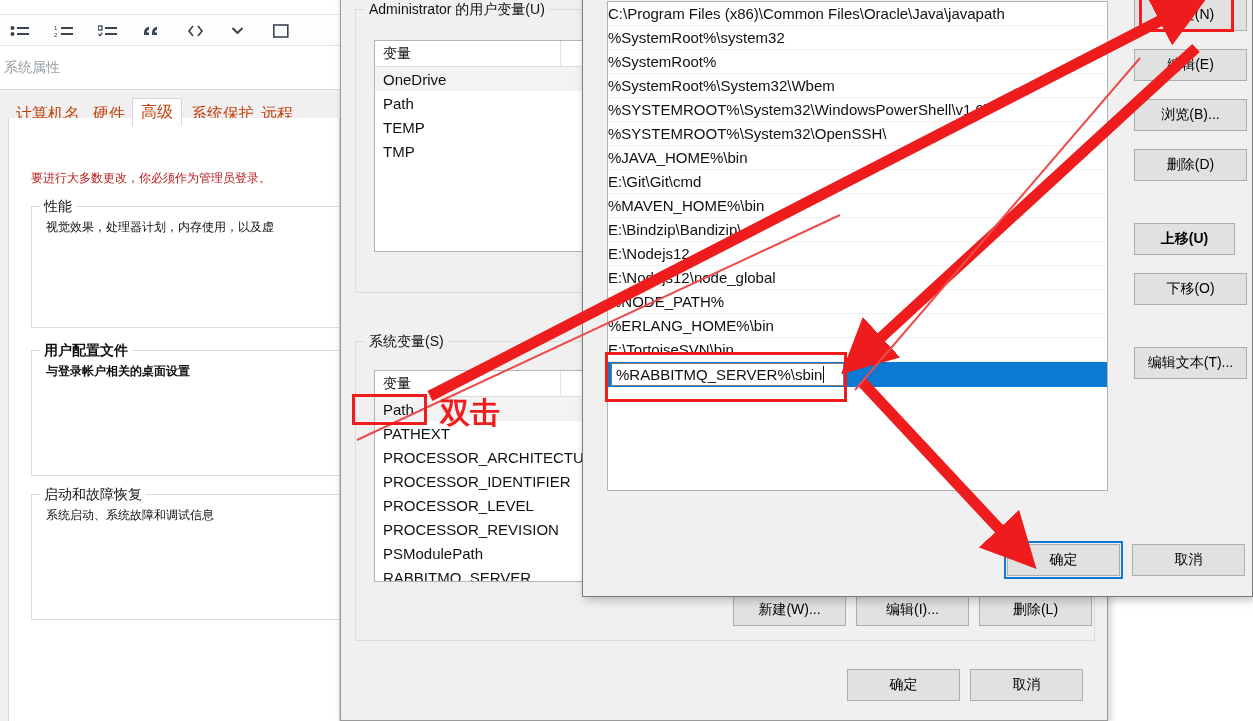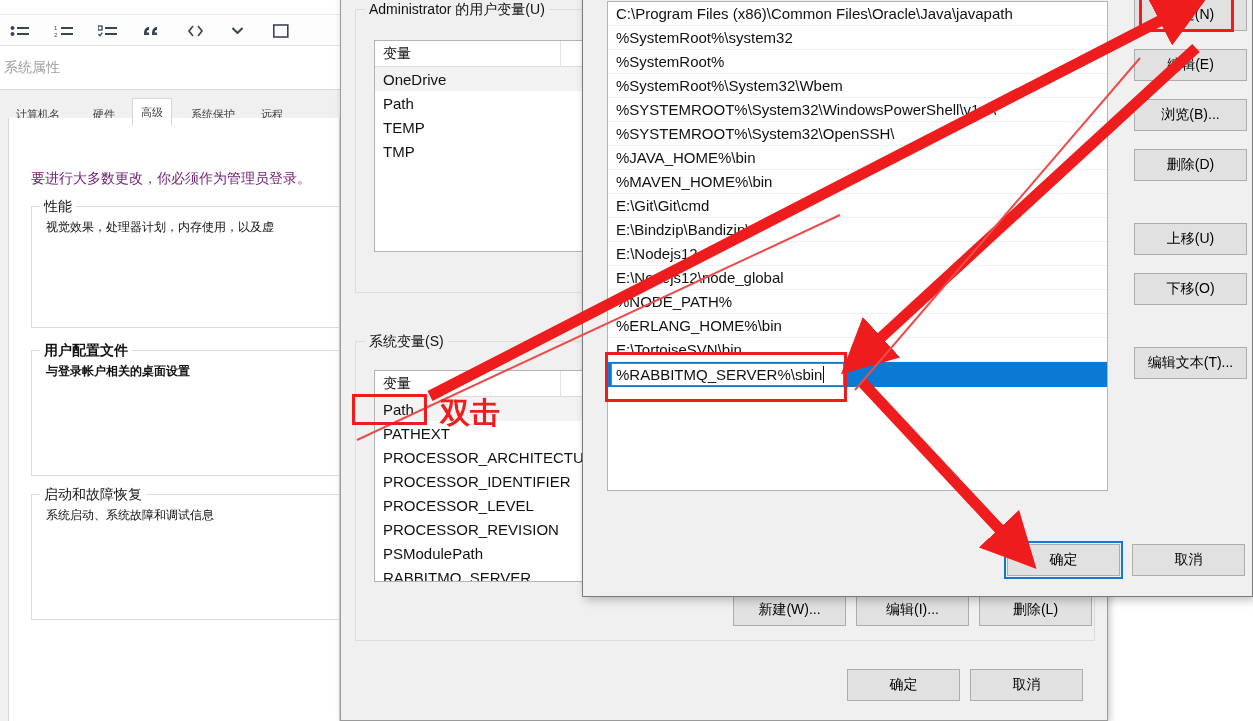--- a/index.html
+++ b/index.html
@@ -19,27 +19,27 @@
                     border-bottom: 1px solid #e3e3e3; display: flex; align-items: center; padding-left: 10px; gap: 24px; }
   .tb-ico { color: #3a4554; display: inline-flex; align-items: center; justify-content: center; }
   .editor-crumb { position: absolute; left: 0; top: 47px; width: 340px; height: 42px;
                   display: flex; align-items: center; padding-left: 4px; color: #9aa0a6; font-size: 14px; }
 
   
   .sysprops { position: absolute; left: 0; top: 89px; width: 340px; height: 632px;
               background: #f0f0f0; border-top: 1px solid #d8d8d8; }
   .tabstrip { position: absolute; left: 0; top: 8px; width: 340px; height: 28px; }
   .tabstrip-line { position: absolute; left: 8px; top: 27px; width: 322px; height: 1px; background: #d6d6d6; }
-  .tab { position: absolute; top: 5px; height: 23px; padding: 0 8px; font-size: 11px; color: #404040;
+  .tab { position: absolute; top: 5px; height: 23px; padding: 0 8px; font-size: 16px; color: #c2410c;
          display: flex; align-items: center; background: #f0f0f0; }
   .tab.sel { top: 0; height: 28px; background: #ffffff; border: 1px solid #d6d6d6; border-bottom: none; z-index: 3; }
 
   .sp-body { position: absolute; left: 8px; top: 28px; width: 332px; height: 604px;
              background: #ffffff; border: 1px solid #d6d6d6; border-top: none; }
-  .sp-note { position: absolute; left: 22px; top: 52px; font-size: 14px; color: #701a75; white-space: nowrap; }
+  .sp-note { position: absolute; left: 22px; top: 52px; font-size: 12px; color: #b91c1c; white-space: nowrap; }
 
   .grp { position: absolute; border: 1px solid #dcdcdc; }
   .grp-title { position: absolute; top: -9px; left: 8px; background: #ffffff; padding: 0 4px; font-size: 14px; color: #111; white-space: nowrap; }
   .grp-desc { position: absolute; left: 14px; top: 12px; font-size: 12px; color: #111; white-space: nowrap; }
 
   
   .envdlg { position: absolute; left: 340px; top: -8px; width: 768px; height: 729px;
             background: #f0f0f0; border: 1px solid #9a9a9a; box-shadow: 2px 2px 7px rgba(0,0,0,0.22); }
   .env-grp { position: absolute; border: 1px solid #dcdcdc; background: #f0f0f0; }
   .env-grp-title { position: absolute; top: -9px; left: 9px; background: #f0f0f0; padding: 0 4px; font-size: 14px; color: #111; white-space: nowrap; }
@@ -52,21 +52,21 @@
   .lv-row.alt { background: #f3f3f3; }
 
   .winbtn { position: absolute; background: #e1e1e1; border: 1px solid #adadad; font-size: 14px; color: #000;
             display: flex; align-items: center; justify-content: center; white-space: nowrap; }
 
   
   .pathdlg { position: absolute; left: 582px; top: -28px; width: 671px; height: 625px;
              background: #f0f0f0; border: 1px solid #7a7a7a; box-shadow: 3px 3px 9px rgba(0,0,0,0.25); }
   .path-list { position: absolute; left: 24px; top: 28px; width: 501px; height: 490px;
                background: #ffffff; border: 1px solid #b4b4b4; overflow: hidden; }
-  .path-row { height: 24px; display: flex; align-items: center; padding-left: 8px;
+  .path-row { height: 24px; display: flex; align-items: center; 
               font-size: 15px; color: #111; border-bottom: 1px solid #f0f0f0; white-space: nowrap; }
   .path-edit-row { position: absolute; left: 0; right: 0; height: 25px; background: #0a7ad4; }
   .path-edit-input { position: absolute; left: 3px; top: 1px; width: 233px; height: 23px;
                      background: #ffffff; border: 1px solid #7a7a7a; display: flex; align-items: center;
                      padding-left: 4px; font-size: 15px; color: #111; white-space: nowrap; }
   .caret { display: inline-block; width: 1px; height: 17px; background: #111; margin-left: 1px; }
 
   
   .ann { position: absolute; pointer-events: none; }
   .redbox { position: absolute; border: 3px solid #ee1c1c; }
@@ -212,42 +212,42 @@
   <div class="pathdlg">
 
     <div class="path-list">
       <div class="path-row">C:\Program Files (x86)\Common Files\Oracle\Java\javapath</div>
       <div class="path-row">%SystemRoot%\system32</div>
       <div class="path-row">%SystemRoot%</div>
       <div class="path-row">%SystemRoot%\System32\Wbem</div>
       <div class="path-row">%SYSTEMROOT%\System32\WindowsPowerShell\v1.0\</div>
       <div class="path-row">%SYSTEMROOT%\System32\OpenSSH\</div>
       <div class="path-row">%JAVA_HOME%\bin</div>
+      <div class="path-row">E:\Git\Git\cmd</div>
       <div class="path-row">%MAVEN_HOME%\bin</div>
-      <div class="path-row">E:\Git\Git\cmd</div>
       <div class="path-row">E:\Bindzip\Bandizip\</div>
       <div class="path-row">E:\Nodejs12</div>
       <div class="path-row">E:\Nodejs12\node_global</div>
       <div class="path-row">%NODE_PATH%</div>
       <div class="path-row">%ERLANG_HOME%\bin</div>
       <div class="path-row">E:\TortoiseSVN\bin</div>
 
       <div class="path-edit-row" style="top:360px;">
         <div class="path-edit-input">
           <span>%RABBITMQ_SERVER%\sbin</span>
             <span class="caret"></span>
         </div>
       </div>
     </div>
 
     <div class="winbtn" style="left:551px; top:26px;  width:113px; height:32px;">新建(N)</div>
     <div class="winbtn" style="left:551px; top:76px;  width:113px; height:32px;">编辑(E)</div>
     <div class="winbtn" style="left:551px; top:126px; width:113px; height:32px;">浏览(B)...</div>
     <div class="winbtn" style="left:551px; top:176px; width:113px; height:32px;">删除(D)</div>
-    <div class="winbtn" style="left:551px; top:250px; width:113px; height:32px;">上移(U)</div>
+    <div class="winbtn" style="left:551px; top:250px; width:101px; height:32px;font-weight:bold;">上移(U)</div>
     <div class="winbtn" style="left:551px; top:300px; width:113px; height:32px;">下移(O)</div>
     <div class="winbtn" style="left:551px; top:374px; width:113px; height:32px;">编辑文本(T)...</div>
 
     <div class="winbtn" style="left:424px; top:571px; width:113px; height:32px;">确定</div>
     <div class="winbtn" style="left:549px; top:571px; width:113px; height:32px;">取消</div>
 
     <div class="bluefocus" style="left:421px; top:568px; width:119px; height:38px;"></div>
   </div>
 
   <svg class="ann" width="1253" height="721" viewBox="0 0 1253 721" style="left:0; top:0;">

